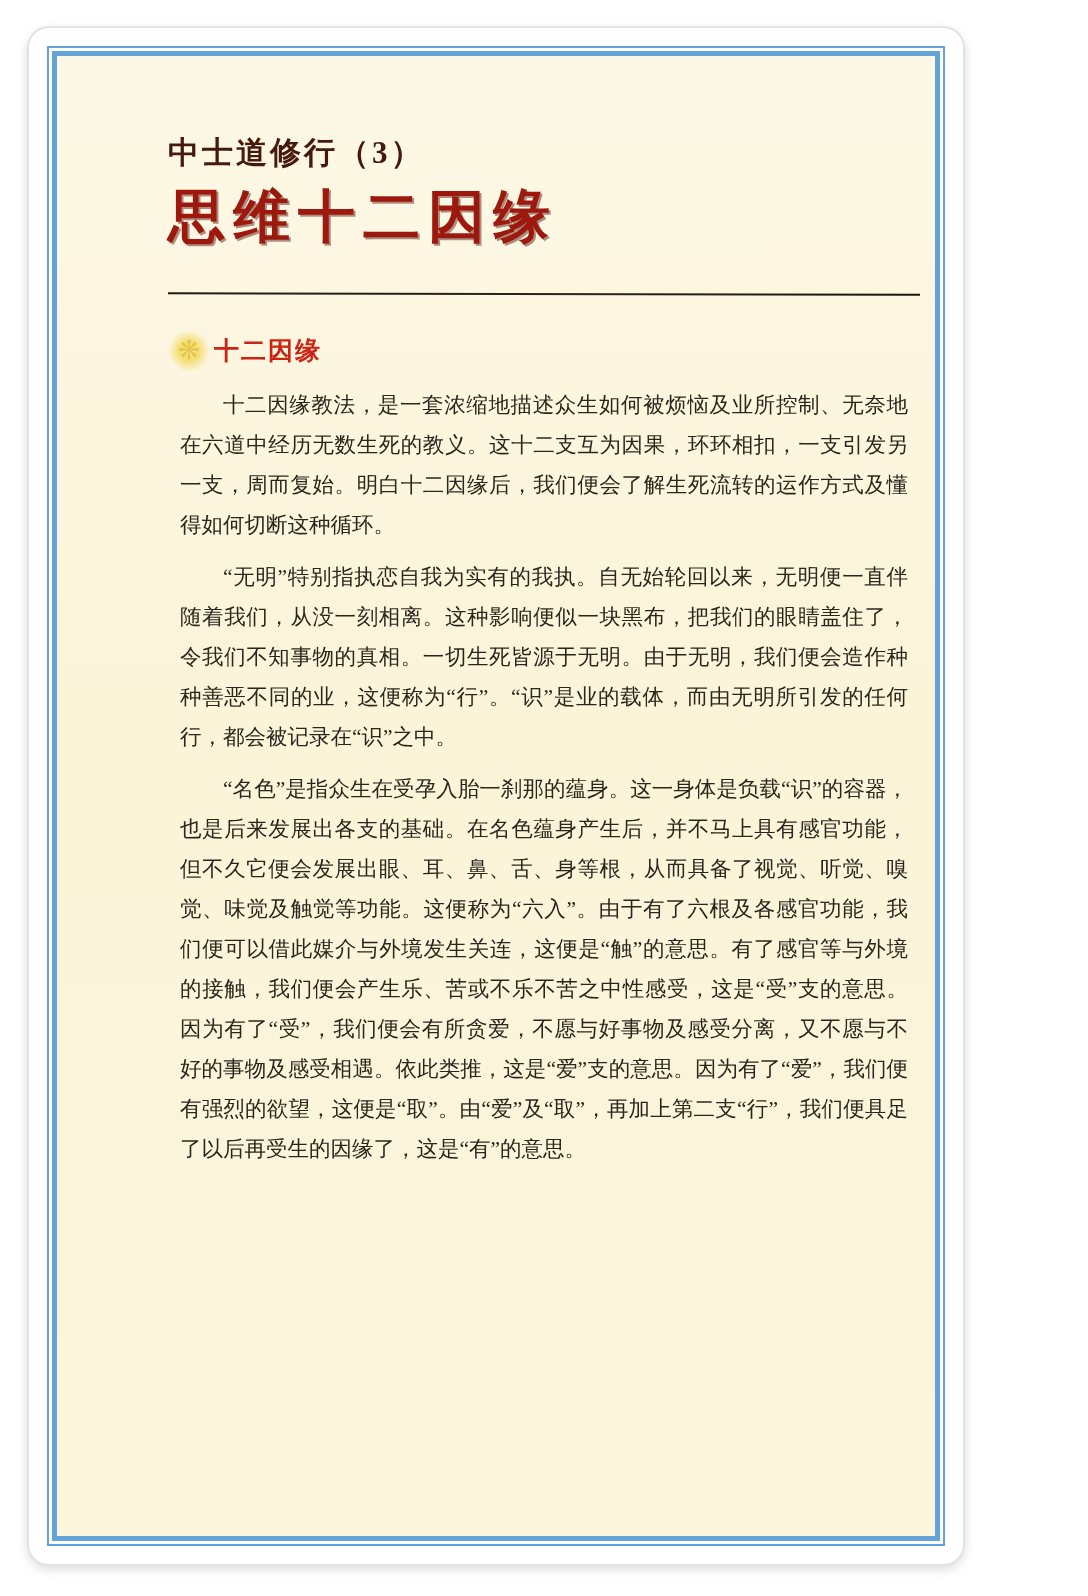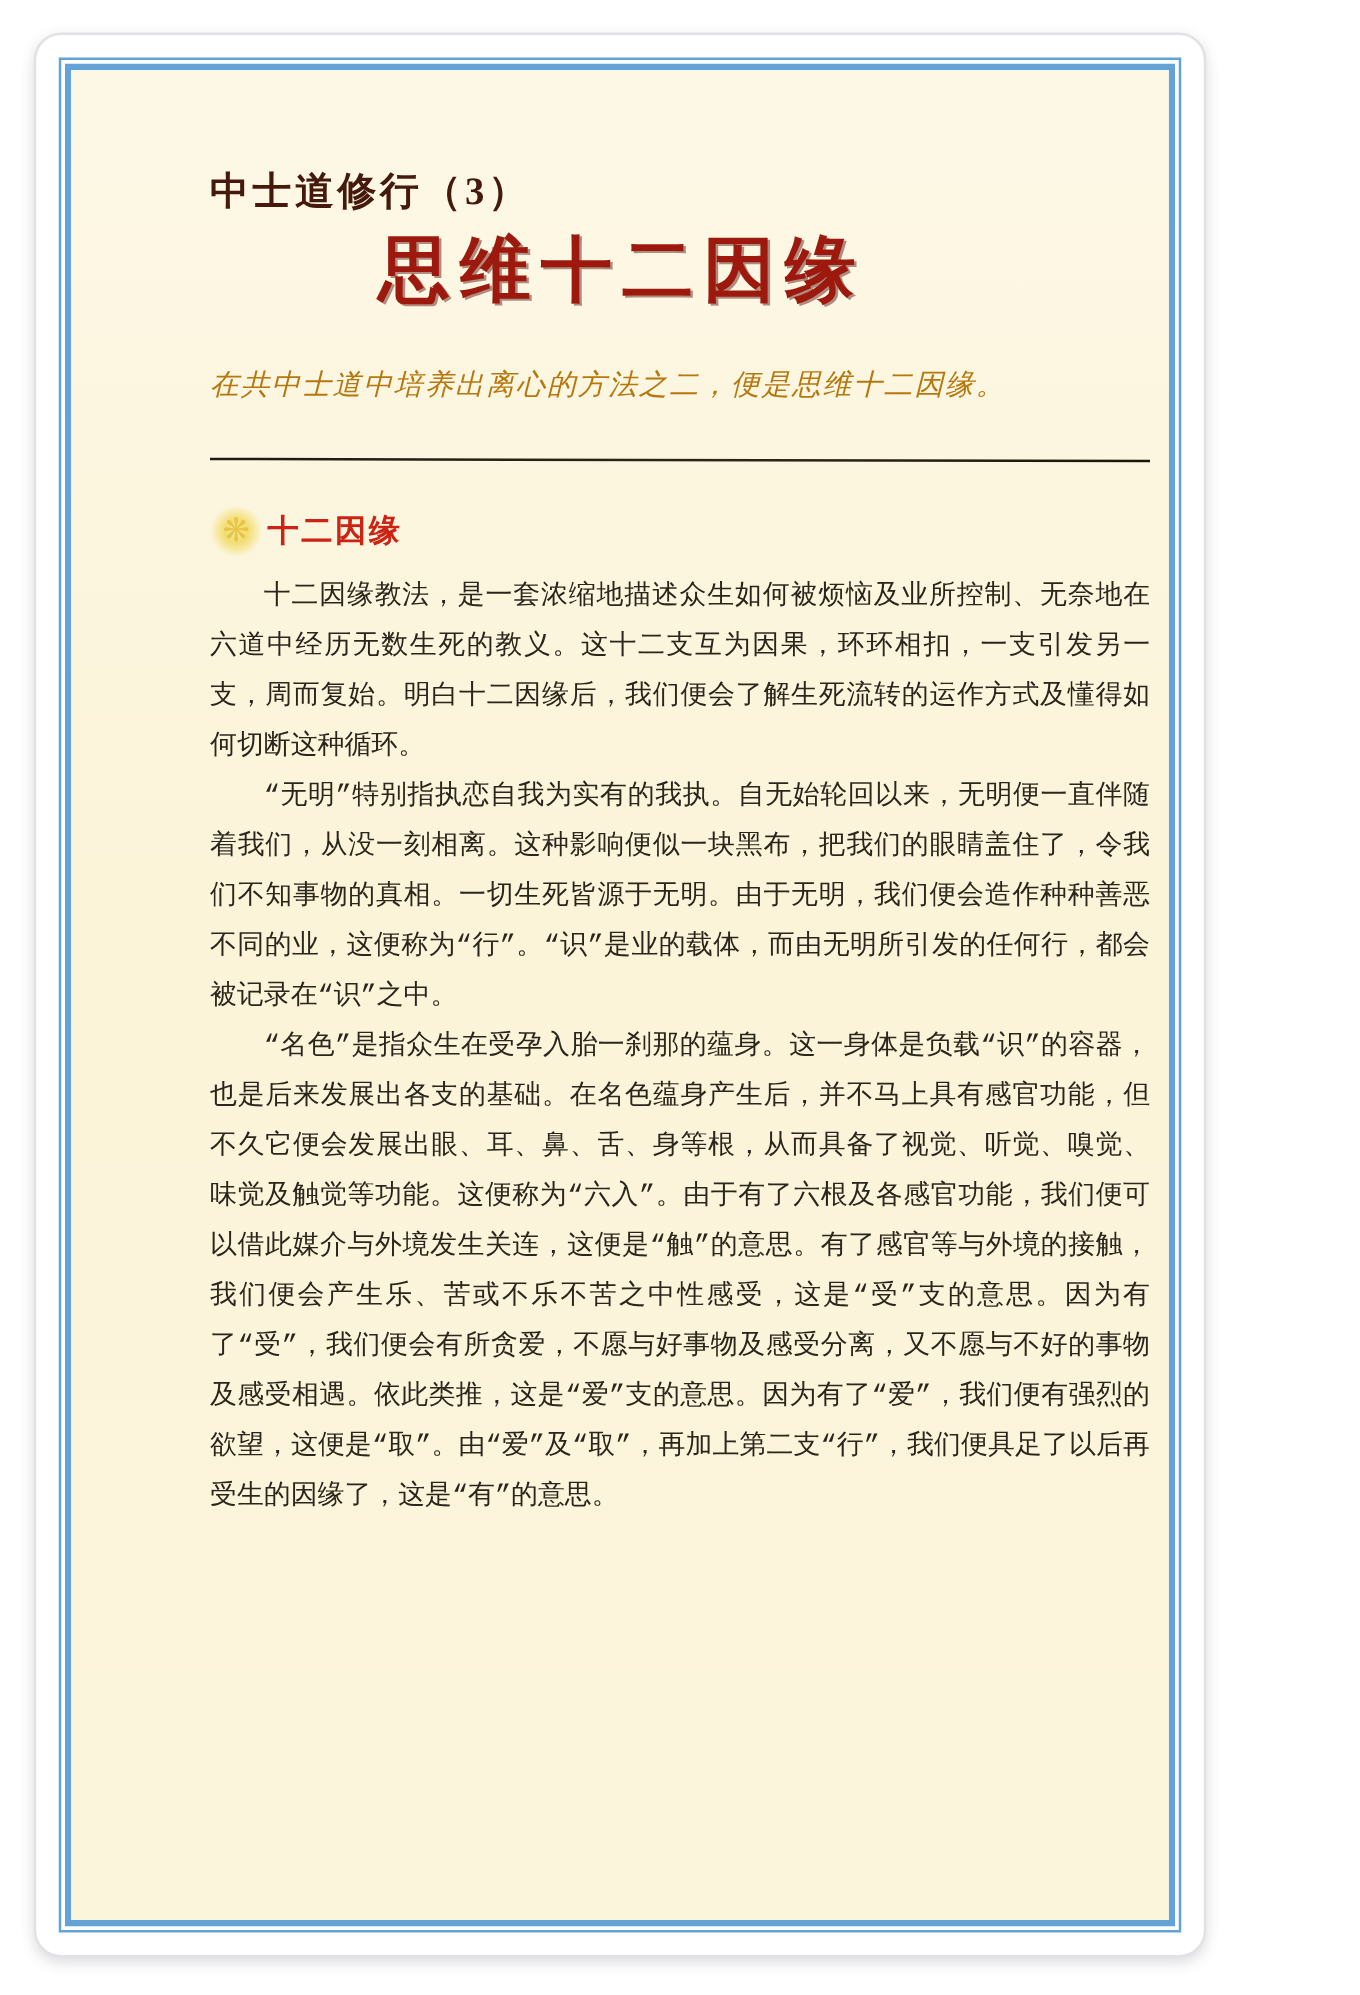--- a/index.html
+++ b/index.html
@@ -55,21 +55,20 @@
     line-height: 1.1;
   }
   .page-title {
     margin: 16px 0 0 0;
     font-size: 57px;
     font-weight: bold;
     color: #9d190e;
     letter-spacing: 8px;
     line-height: 1.1;
     text-shadow: 2px 2px 0 rgba(78, 12, 6, 0.45);
-    text-align: center;
   }
   .subtitle {
     margin: 44px 0 0 0;
     font-size: 23px;
     font-style: italic;
     color: #b6780e;
     letter-spacing: 1.5px;
     line-height: 1.3;
   }
   .divider {
@@ -108,39 +107,37 @@
   }
   .body-text {
     margin-top: 10px;
     width: 752px;
     font-size: 21.5px;
     line-height: 40px;
     color: #2b261c;
     text-align: justify;
   }
   .body-text p {
-    margin: 0;
+    margin: 12px;
     text-indent: 2em;
-    font-family: Liberation Mono, monospace;
   }
 </style>
 </head>
 <body>
 
 <div class="stage">
   <div class="card">
     <div class="frame-outer">
       <div class="frame-inner">
         <div class="page">
 
           <div class="chapter-label">中士道修行（3）</div>
 
           <h1 class="page-title">思维十二因缘</h1>
 
-          <p class="subtitle">在共中士道中培养出离心的方法之二，便是思维十二因缘。</p>
 
           <hr class="divider">
 
           <div class="section-heading">
             <span class="flower">❋</span>
             <span class="section-title">十二因缘</span>
           </div>
 
           <div class="body-text">
             <p>十二因缘教法，是一套浓缩地描述众生如何被烦恼及业所控制、无奈地在六道中经历无数生死的教义。这十二支互为因果，环环相扣，一支引发另一支，周而复始。明白十二因缘后，我们便会了解生死流转的运作方式及懂得如何切断这种循环。</p>

